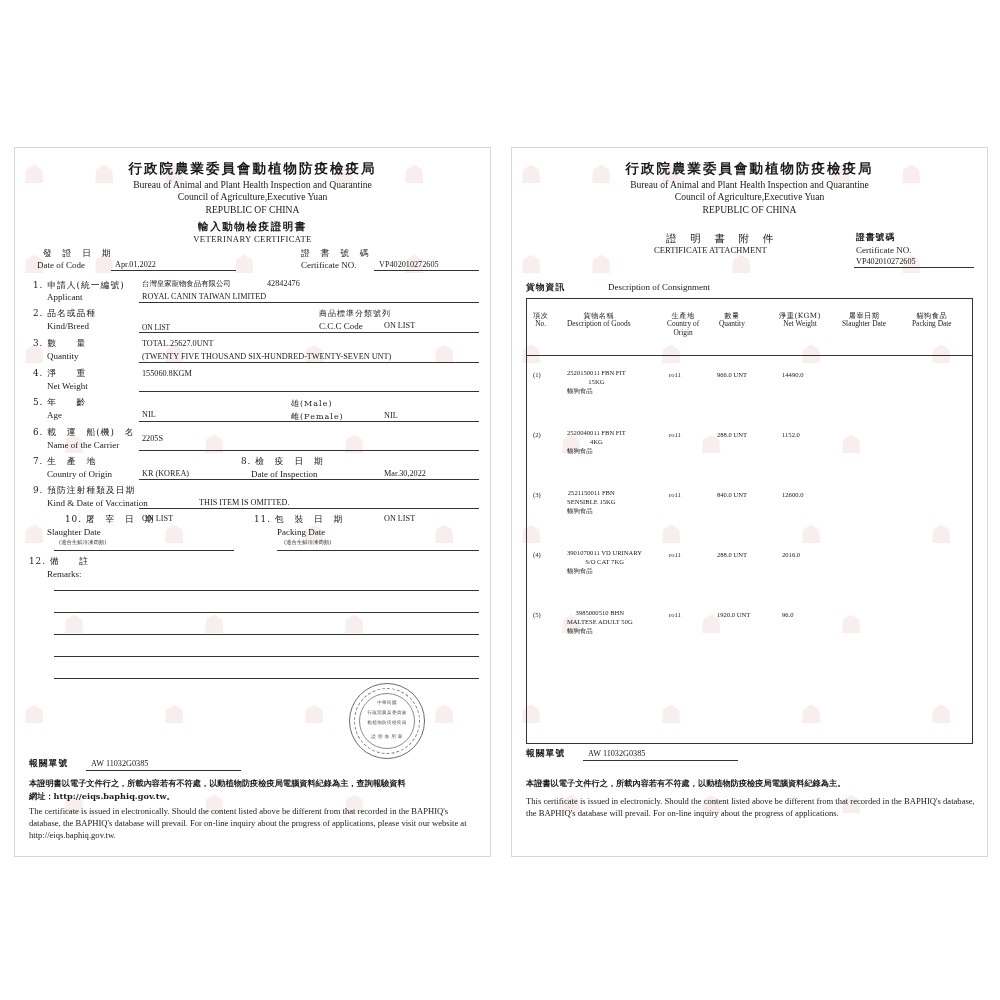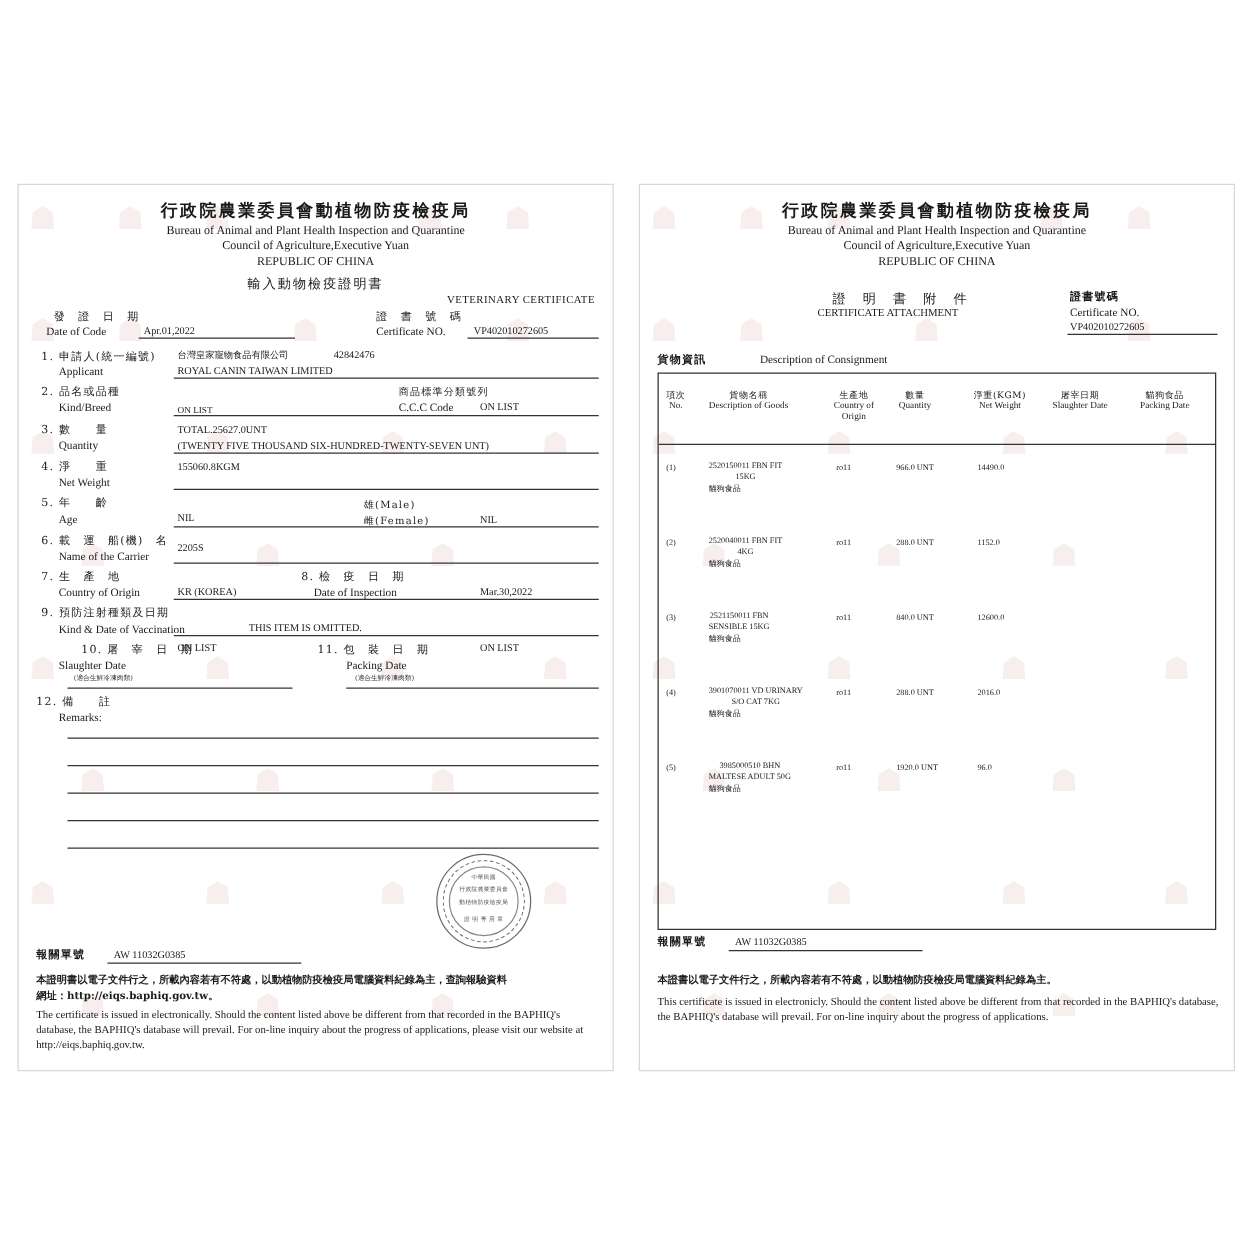--- a/index.html
+++ b/index.html
@@ -77,23 +77,24 @@
     font-size: 9.6px;
     line-height: 1.28;
     font-family: "Liberation Serif", serif;
   }
   .ttl-doc-cn {
     text-align: center;
     font-size: 10.5px;
     letter-spacing: 1.6px;
     font-family: "DejaVu Serif", serif;
     margin-top: 4px;
+    font-weight: bold;
   }
   .ttl-doc-en {
-    text-align: right;
+    text-align: center;
     font-size: 8.6px;
     letter-spacing: 0.4px;
   }
   .lbl-cn {
     font-family: "DejaVu Serif", serif;
     font-size: 8.8px;
     letter-spacing: 1px;
     white-space: nowrap;
   }
   .lbl-en {

